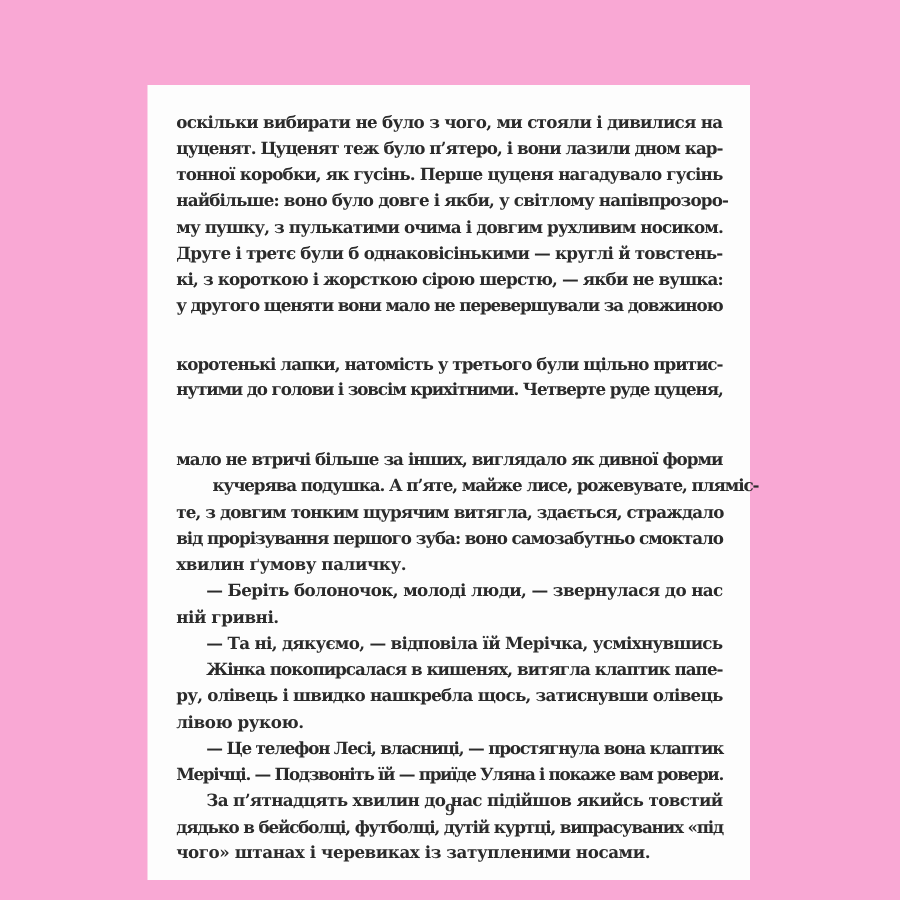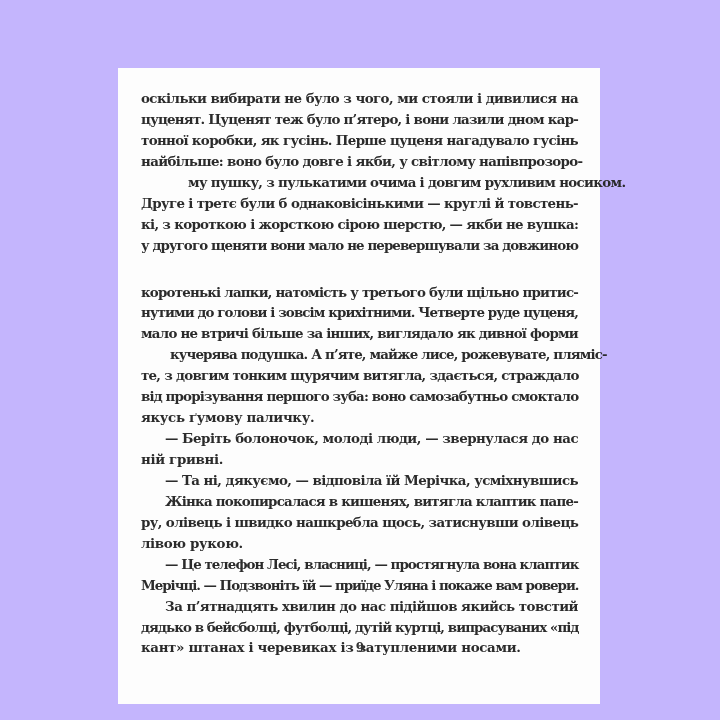--- a/index.html
+++ b/index.html
@@ -8,21 +8,21 @@
       width: 720px;
       height: 720px;
       background: #ffffff;
       overflow: hidden;
     }
     .page {
       position: absolute;
       left: 0; top: 0;
       width: 720px;
       height: 720px;
-      background: #c4b5fd;
+      background: #f9a8d4;
     }
     .sheet {
       position: absolute;
       left: 118px;
       top: 68px;
       width: 482px;
       height: 636px;
       background: #fdfdfd;
     }
     .text-block {
@@ -69,31 +69,31 @@
 <div class="page">
   <div class="sheet"></div>
 
   <div class="text-block">
 
     <div>
       <span class="line" style="letter-spacing: -0.57807px;">оскільки вибирати не було з чого, ми стояли і дивилися на</span>
       <span class="line" style="letter-spacing: -0.763793px;">цуценят. Цуценят теж було п’ятеро, і вони лазили дном кар-</span>
       <span class="line" style="letter-spacing: -0.665789px;">тонної коробки, як гусінь. Перше цуценя нагадувало гусінь</span>
       <span class="line" style="letter-spacing: -0.672034px;">найбільше: воно було довге і якби, у світлому напівпрозоро-</span>
-      <span class="line" style="letter-spacing: -0.695455px; margin-left: 47px;">му пушку, з пулькатими очима і довгим рухливим носиком.</span>
+      <span class="line" style="letter-spacing: -0.695455px;">му пушку, з пулькатими очима і довгим рухливим носиком.</span>
       <span class="line" style="letter-spacing: -0.643103px;">Друге і третє були б однаковісінькими — круглі й товстень-</span>
       <span class="line" style="letter-spacing: -0.689286px;">кі, з короткою і жорсткою сірою шерстю, — якби не вушка:</span>
       <span class="line" style="letter-spacing: -0.913636px;">у другого щеняти вони мало не перевершували за довжиною</span>
       <span class="line" style="letter-spacing: -0.798276px; margin-top: 26px;">коротенькі лапки, натомість у третього були щільно притис-</span>
       <span class="line" style="letter-spacing: -0.909322px;">нутими до голови і зовсім крихітними. Четверте руде цуценя,</span>
-      <span class="line" style="letter-spacing: -0.788596px;">мало не втричі більше за інших, виглядало як дивної форми</span>
+      <span class="line" style="letter-spacing: -0.788596px; margin-top: 35px;">мало не втричі більше за інших, виглядало як дивної форми</span>
       <span class="line" style="letter-spacing: -0.867241px; margin-left: 29px;">кучерява подушка. А п’яте, майже лисе, рожевувате, пляміс-</span>
       <span class="line" style="letter-spacing: -0.725px;">те, з довгим тонким щурячим витягла, здається, страждало</span>
       <span class="line" style="letter-spacing: -0.841228px;">від прорізування першого зуба: воно самозабутньо смоктало</span>
-      <span class="line last" style="">якусь ґумову паличку.</span>
+      <span class="line last" style="">хвилин ґумову паличку.</span>
     </div>
 
     <div>
       <span class="line indent" style="letter-spacing: -0.484615px;">— Беріть болоночок, молоді люди, — звернулася до нас</span>
       <span class="line last" style="">ній гривні.</span>
     </div>
 
     <div>
       <span class="line indent" style="letter-spacing: -0.572222px;">— Та ні, дякуємо, — відповіла їй Мерічка, усміхнувшись</span>
     </div>
@@ -105,18 +105,18 @@
     </div>
 
     <div>
       <span class="line indent" style="letter-spacing: -0.95px;">— Це телефон Лесі, власниці, — простягнула вона клаптик</span>
       <span class="line" style="letter-spacing: -1.03333px;">Мерічці. — Подзвоніть їй — приїде Уляна і покаже вам ровери.</span>
     </div>
 
     <div>
       <span class="line indent" style="letter-spacing: -0.523077px;">За п’ятнадцять хвилин до нас підійшов якийсь товстий</span>
       <span class="line" style="letter-spacing: -0.92377px;">дядько в бейсболці, футболці, дутій куртці, випрасуваних «під</span>
-      <span class="line last" style="">кант» штанах і черевиках із затупленими носами.</span>
+      <span class="line last" style="">чого» штанах і черевиках із затупленими носами.</span>
     </div>
   </div>
 
   <div class="page-number">9</div>
 </div>
 
 </body></html>

